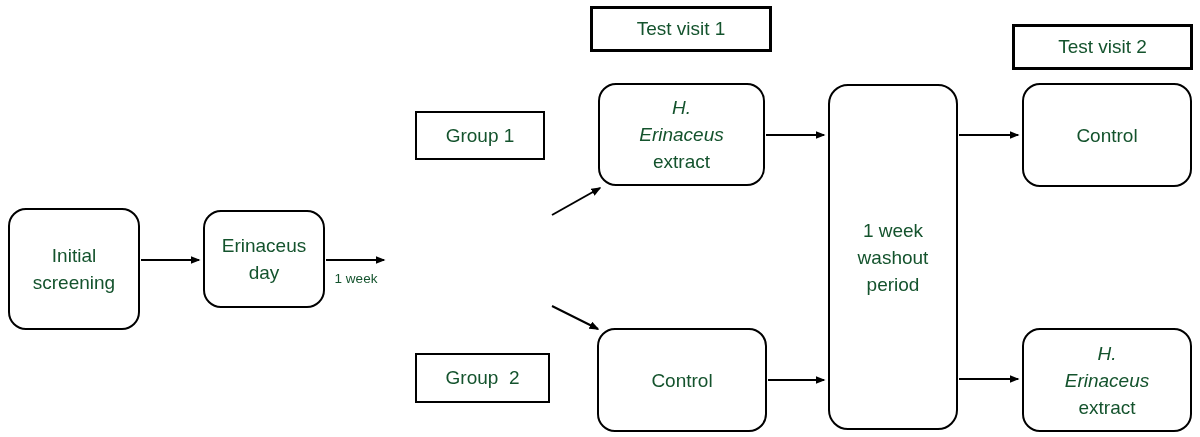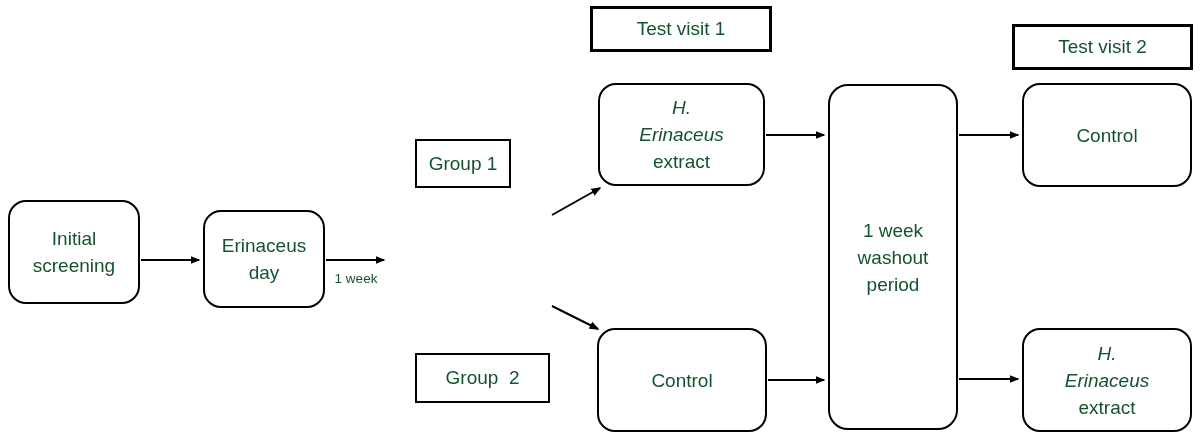--- a/index.html
+++ b/index.html
@@ -86,24 +86,24 @@
     <line x1="552" y1="306" x2="598" y2="329" stroke="#000000" stroke-width="2" marker-end="url(#ah)"></line>
     <line x1="766" y1="135" x2="824" y2="135" stroke="#000000" stroke-width="2" marker-end="url(#ah)"></line>
     <line x1="768" y1="380" x2="824" y2="380" stroke="#000000" stroke-width="2" marker-end="url(#ah)"></line>
     <line x1="959" y1="135" x2="1018" y2="135" stroke="#000000" stroke-width="2" marker-end="url(#ah)"></line>
     <line x1="959" y1="379" x2="1018" y2="379" stroke="#000000" stroke-width="2" marker-end="url(#ah)"></line>
   </svg>
 
   <div class="label-box thick" style="left:590px; top:6px; width:182px; height:46px;">Test visit 1</div>
   <div class="label-box thick" style="left:1012px; top:24px; width:181px; height:46px;">Test visit 2</div>
 
-  <div class="label-box" style="left:415px; top:111px; width:96px; height:49px;margin-top:28px;">Group 1</div>
+  <div class="label-box" style="left:415px; top:111px; width:130px; height:49px;">Group 1</div>
   <div class="label-box" style="left:415px; top:353px; width:135px; height:50px;">Group  2</div>
 
-  <div class="node" style="left:8px; top:200px; width:132px; height:104px;">Initial
+  <div class="node" style="left:8px; top:208px; width:132px; height:122px;">Initial
 screening</div>
 
   <div class="node" style="left:203px; top:210px; width:122px; height:98px;">Erinaceus
 day</div>
 
 
   <div class="node column" style="left:598px; top:83px; width:167px; height:103px;">
     <span class="line-italic">H.</span>
     <span class="line-italic">Erinaceus</span>
     <span class="line-normal">extract</span>

